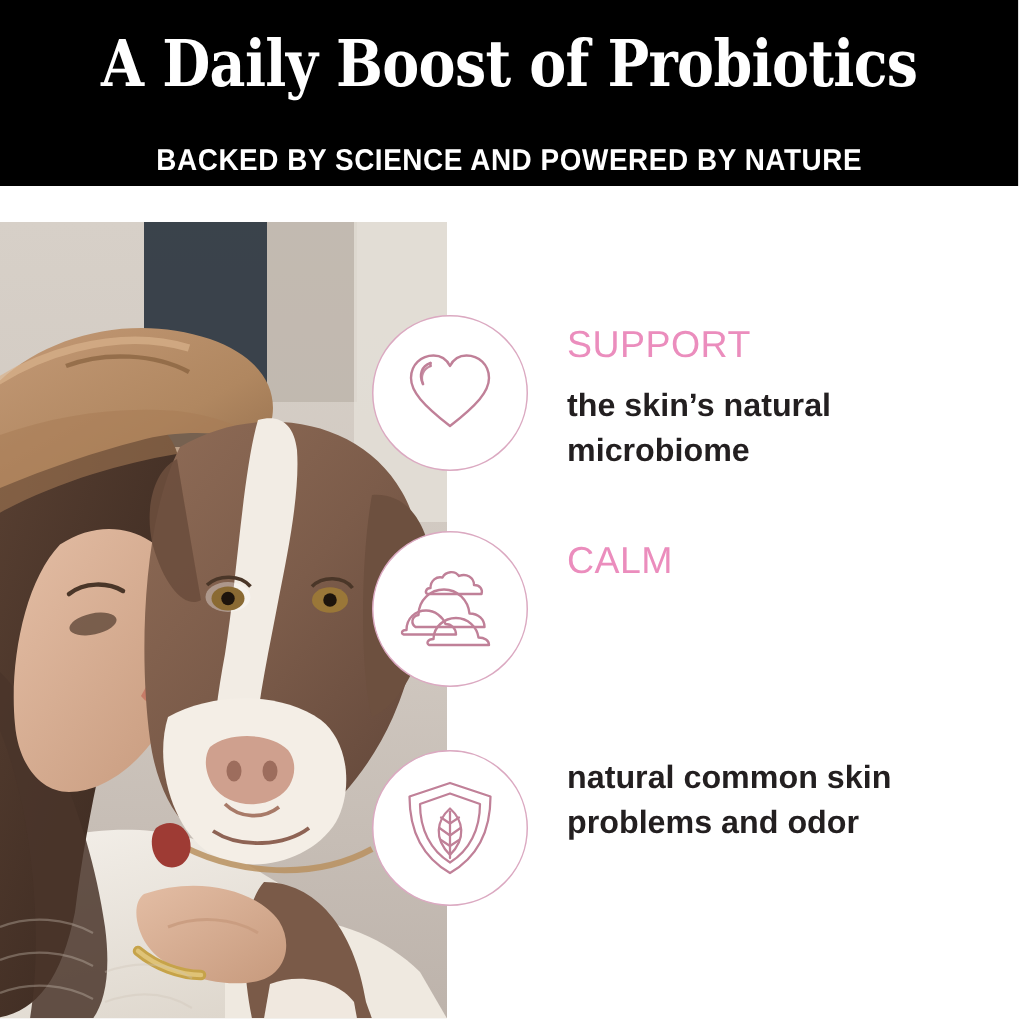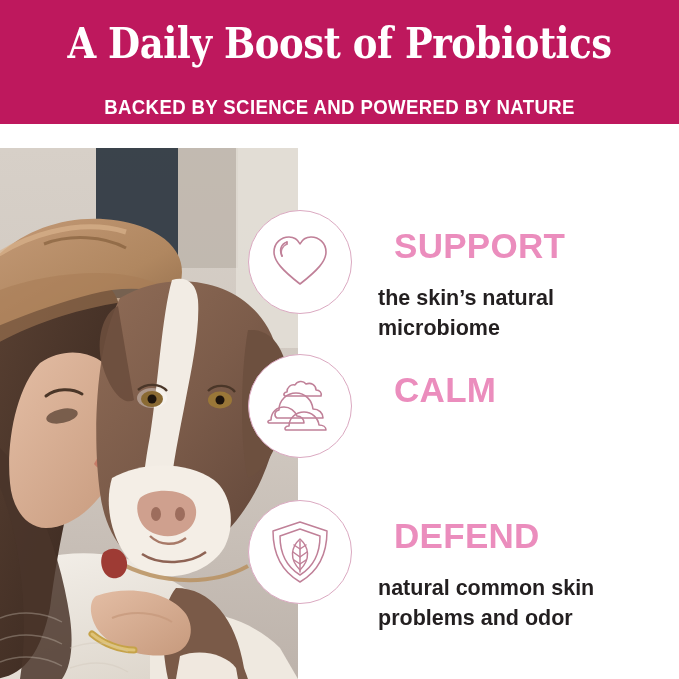--- a/index.html
+++ b/index.html
@@ -18,21 +18,21 @@
     background: #ffffff;
   }
 
   
   .header {
     position: absolute;
     left: 0;
     top: 0;
     width: 679px;
     height: 124px;
-    background: #be185d;
+    background: #000000;
     overflow: hidden;
   }
   .header-title {
     position: absolute;
     left: 0;
     top: 16px;
     width: 679px;
     text-align: center;
     color: #ffffff;
     font-family: "DejaVu Serif", serif;
@@ -112,25 +112,25 @@
 
   .benefit-text {
     position: absolute;
     left: 80px;
     top: -1px;
     width: 300px;
   }
   .benefit-title {
     color: #eb8dbd;
     font-family: "Liberation Sans", sans-serif;
-    font-weight: 700;
-    font-size: 35px;
+    font-weight: 400;
+    font-size: 25px;
     line-height: 42px;
     letter-spacing: 0.3px;
-    margin: 16px;
+    margin: 0;
     white-space: nowrap;
   }
   .benefit-desc {
     color: #231f20;
     font-family: "Liberation Sans", sans-serif;
     font-weight: 700;
     font-size: 21.5px;
     line-height: 30px;
     margin: 4px 0 0 0;
   }
@@ -287,19 +287,18 @@
       <div class="icon-circle">
         <svg width="62" height="66" viewBox="0 0 62 66" fill="none" stroke="#c08098" stroke-width="1.5">
           <path d="M31 3 L 58 12 C 58 34 50 52 31 63 C 12 52 4 34 4 12 Z" stroke-linejoin="round"></path>
           <path d="M31 10 L 51 17 C 51 34 44 48 31 56 C 18 48 11 34 11 17 Z" stroke-linejoin="round"></path>
           <path d="M31 20 C 40 28 42 40 31 51 C 20 40 22 28 31 20 Z" stroke-linejoin="round"></path>
           <path d="M31 22 L 31 53" stroke-linecap="round"></path>
           <path d="M31 30 L 25 26 M31 30 L 37 26 M31 38 L 24 33 M31 38 L 38 33 M31 45 L 25 41 M31 45 L 37 41" stroke-linecap="round"></path>
         </svg>
       </div>
       <div class="benefit-text">
-        <p class="benefit-title">DEFEND</p>
         <p class="benefit-desc">natural common skin problems and odor</p>
       </div>
     </div>
 
   </div>
 </div>
 
 </body></html>

